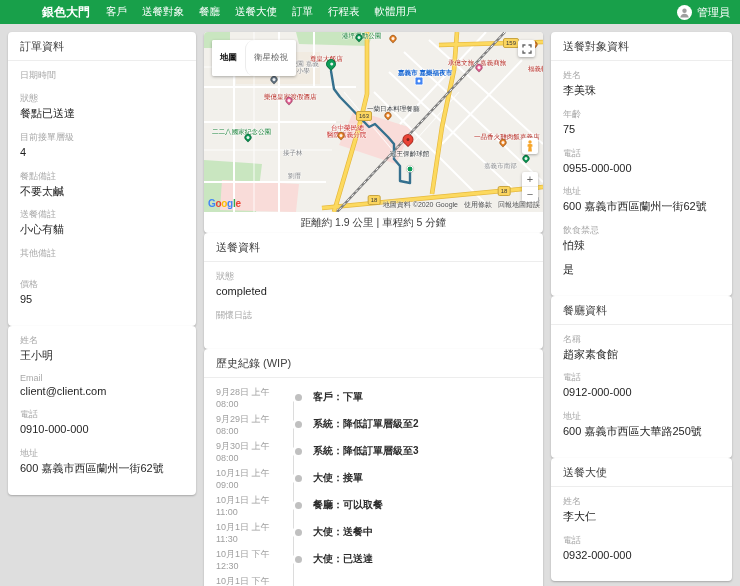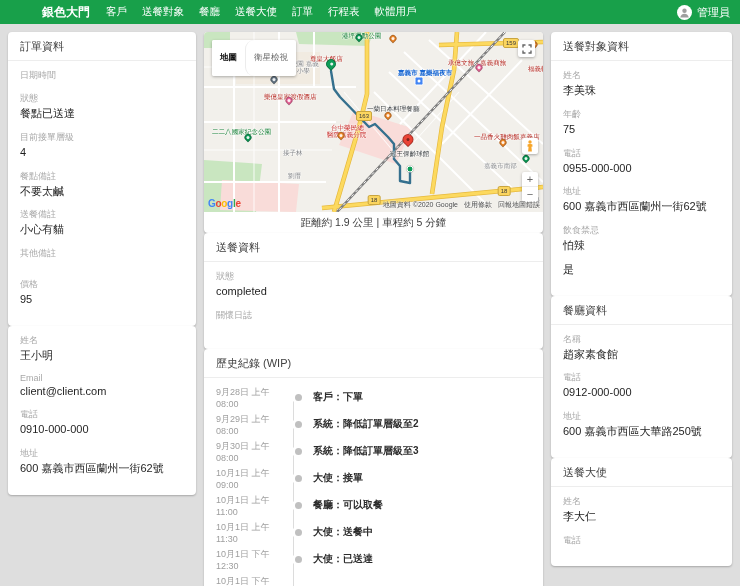--- a/index.html
+++ b/index.html
@@ -424,18 +424,19 @@
     </section>
     <section class="card">
       <div class="card-title">送餐大使</div>
       <div class="card-body">
           <div class="field">
             <div class="f-label">姓名</div>
             <div class="f-value">李大仁</div>
           </div>
           <div class="field">
             <div class="f-label">電話</div>
+            <div class="f-value">0932-000-000</div>
           </div>
         </div>
     </section>
   </div>
 
 </main>
 
 </body></html>

